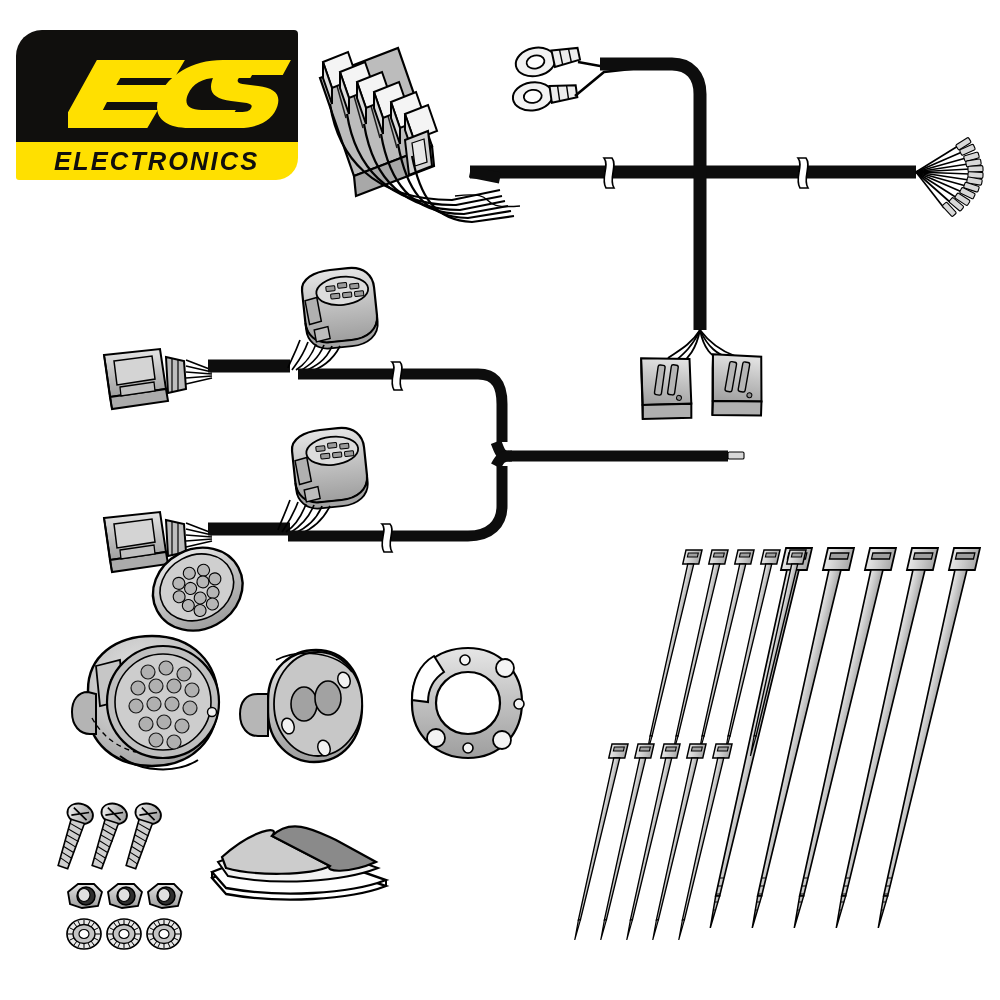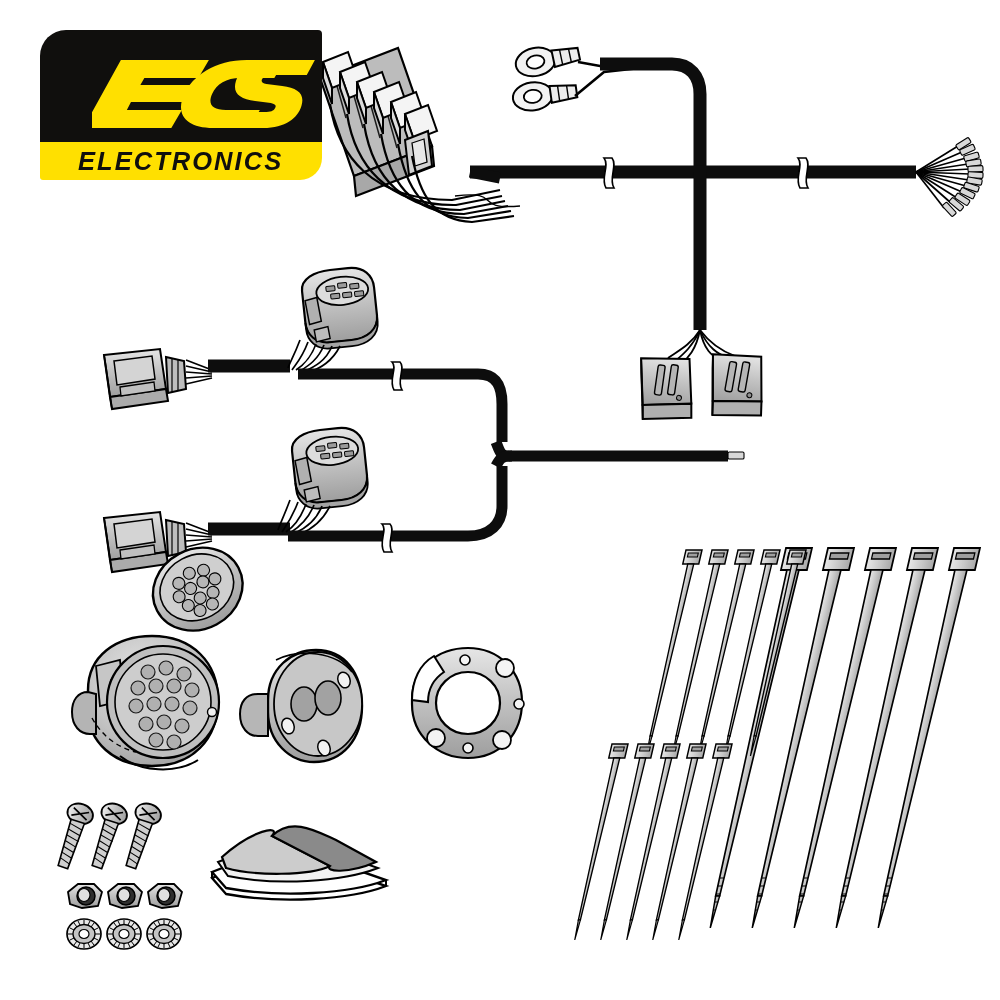--- a/index.html
+++ b/index.html
@@ -1,21 +1,21 @@
 <!DOCTYPE html>
 <html><head>
 <meta charset="utf-8">
 <title>ECS Electronics Wiring Harness Kit</title>
 <style>
   html,body{margin:0;padding:0;background:#ffffff;}
   body{width:1000px;height:1000px;position:relative;overflow:hidden;
        font-family:"Liberation Sans",sans-serif;}
   #stage{position:absolute;left:0;top:0;width:1000px;height:1000px;}
   svg{display:block;}
-  .logo-wrap{position:absolute;left:40px;top:30px;width:282px;height:150px;}
+  .logo-wrap{position:absolute;left:16px;top:30px;width:282px;height:150px;}
   .logo-black{position:absolute;left:0;top:0;width:282px;height:112px;
     background:#100f0d;border-top-left-radius:26px;border-top-right-radius:4px;}
   .logo-yellow{position:absolute;left:0;top:112px;width:282px;height:38px;
     background:#FFE000;border-bottom-right-radius:22px;border-bottom-left-radius:3px;}
   .logo-ecs{position:absolute;left:52px;top:22px;width:230px;height:84px;}
   .logo-sub{position:absolute;left:38px;top:116px;width:244px;height:30px;
     font-size:25px;font-weight:bold;font-style:italic;letter-spacing:2.0px;
     color:#100f0d;line-height:30px;font-family:"Liberation Sans",sans-serif;
     transform:scaleX(1.02);transform-origin:left center;}
 </style>

